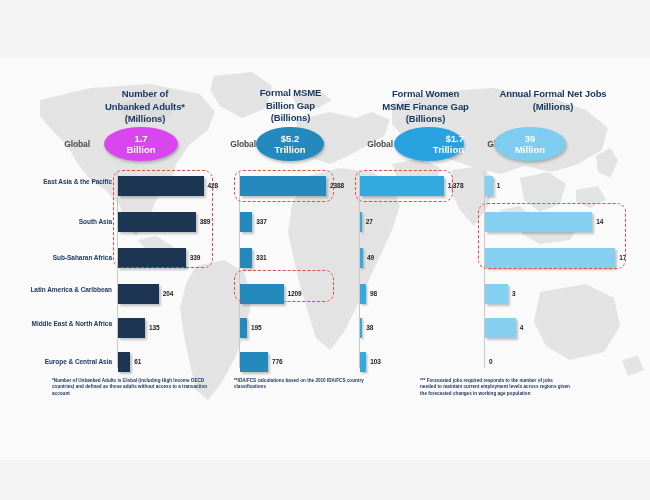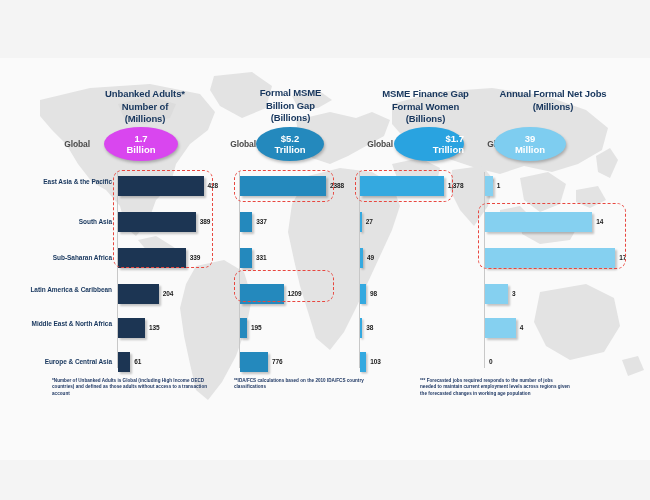--- a/index.html
+++ b/index.html
@@ -156,32 +156,32 @@
 
         <path d="M540 232 L586 224 L614 238 L620 266 L604 292 L570 300 L546 286 L534 262 Z"></path>
         <path d="M622 300 L638 296 L644 310 L628 316 Z"></path>
 
         <path d="M596 96 L610 88 L618 100 L610 118 L598 112 Z"></path>
       </g>
     </svg>
   </div>
 
   <div class="col-head" style="left:80px; top:88px; width:130px;">
+      <div>Number of</div>
       <div>Unbanked Adults*</div>
-      <div>Number of</div>
       <div>(Millions)</div>
     </div>
   <div class="col-head" style="left:228px; top:76px; width:125px;margin-top:11px;">
       <div>Formal MSME</div>
       <div>Billion Gap</div>
       <div>(Billions)</div>
     </div>
   <div class="col-head" style="left:358px; top:88px; width:135px;">
+      <div>Formal Women</div>
       <div>MSME Finance Gap</div>
-      <div>Formal Women</div>
       <div>(Billions)</div>
     </div>
   <div class="col-head" style="left:468px; top:88px; width:170px;">
       <div>Annual Formal Net Jobs</div>
       <div>(Millions)</div>
     </div>
 
   <div class="global-lab" style="left:18px; top:139px; width:72px;">Global</div>
   <div class="global-lab" style="left:198px; top:139px; width:58px;">Global</div>
   <div class="global-lab" style="left:335px; top:139px; width:58px;">Global</div>

